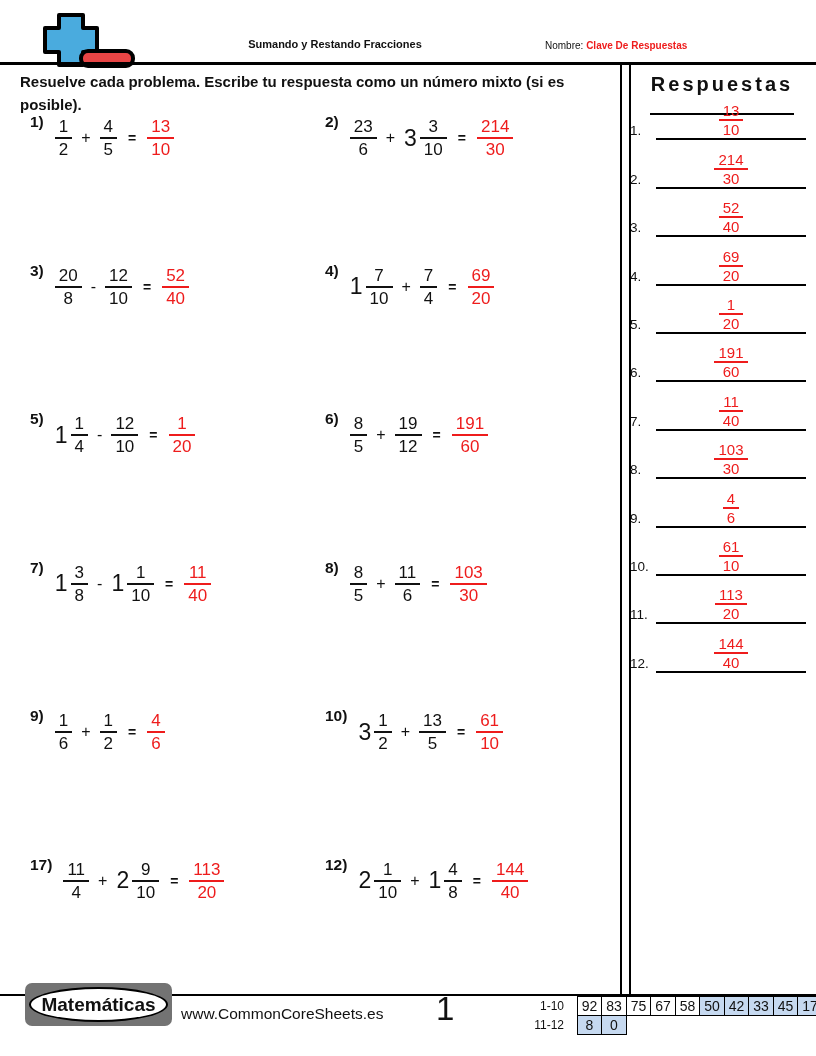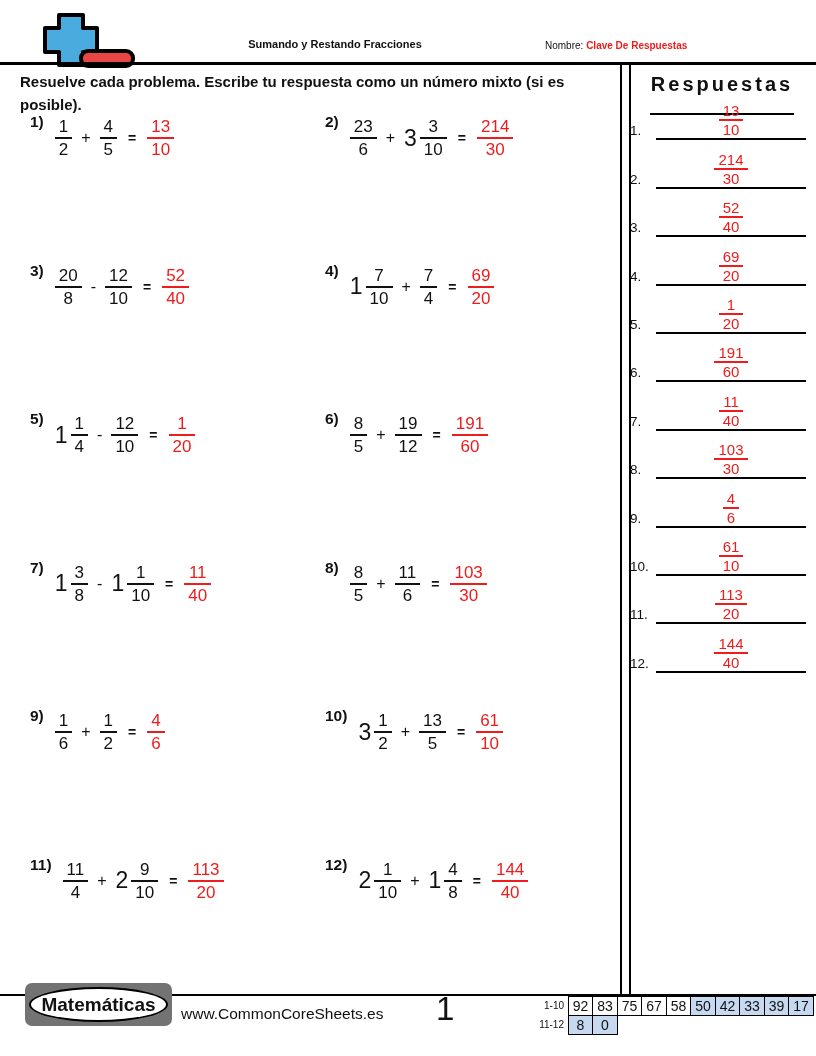--- a/index.html
+++ b/index.html
@@ -50,21 +50,21 @@
   .badge{position:absolute;left:25px;top:983px;width:147px;height:43px;background:#737373;
          border-radius:7px;display:flex;align-items:center;justify-content:center;}
   .badge-pill{background:#fff;border:2.5px solid #000;border-radius:50%;
               width:135px;height:31px;display:flex;align-items:center;justify-content:center;
               font-weight:bold;font-size:19px;white-space:nowrap;}
   .website{position:absolute;left:181px;top:1005px;font-size:15.5px;}
   .page-number{position:absolute;left:436px;top:990px;font-size:33px;}
   .score-table{position:absolute;left:518px;top:996px;}
   .score-row{display:flex;align-items:stretch;height:20px;}
   .score-row + .score-row{margin-top:-1.5px;}
-  .score-label{width:46px;text-align:right;padding-right:5px;font-size:10px;line-height:20px;}
+  .score-label{width:46px;text-align:right;padding-right:14px;font-size:12px;line-height:20px;}
   .score-cell{width:24px;border:1.5px solid #000;margin-left:-1.5px;background:#fff;
               display:flex;align-items:center;justify-content:center;font-size:14px;}
   .score-cell.hl{background:var(--hl);}
 </style>
 </head>
 <body>
 
 <div class="page" style="--red: #ee1c1c; --hl: #c6d9f0;">
 
   <svg class="logo" width="120" height="56" viewBox="0 0 120 56">
@@ -341,21 +341,21 @@
         <span class="op eq">=</span>
         <span class="term answer">
           <span class="frac">
             <span class="num">61</span>
             <span class="fbar"></span>
             <span class="den">10</span>
           </span>
         </span>
       </div>
       <div class="problem">
-        <span class="plabel">11)</span>
+        <span class="plabel">17)</span>
         <span class="term">
           <span class="frac">
             <span class="num">11</span>
             <span class="fbar"></span>
             <span class="den">4</span>
           </span>
         </span>
         <span class="op">+</span>
         <span class="term">
           <span class="whole">2</span>
@@ -565,21 +565,21 @@
       <div class="score-row">
         <span class="score-label">1-10</span>
         <span class="score-cell">92</span>
         <span class="score-cell">83</span>
         <span class="score-cell">75</span>
         <span class="score-cell">67</span>
         <span class="score-cell">58</span>
         <span class="score-cell hl">50</span>
         <span class="score-cell hl">42</span>
         <span class="score-cell hl">33</span>
-        <span class="score-cell hl">39</span>
+        <span class="score-cell hl">45</span>
         <span class="score-cell hl">17</span>
       </div>
       <div class="score-row">
         <span class="score-label">11-12</span>
         <span class="score-cell hl">8</span>
         <span class="score-cell hl">0</span>
       </div>
     </div>
 
 </div>

